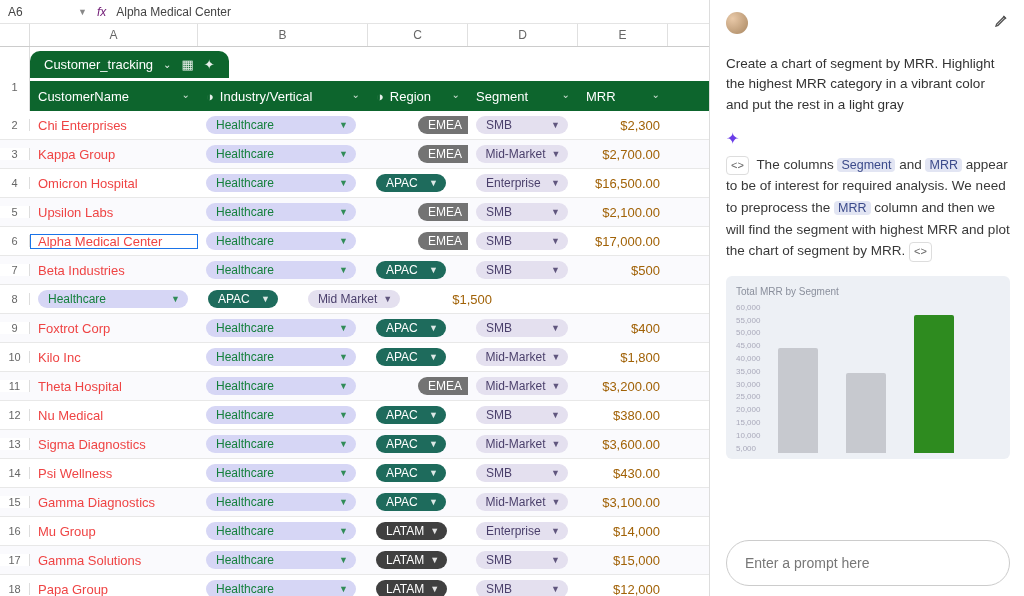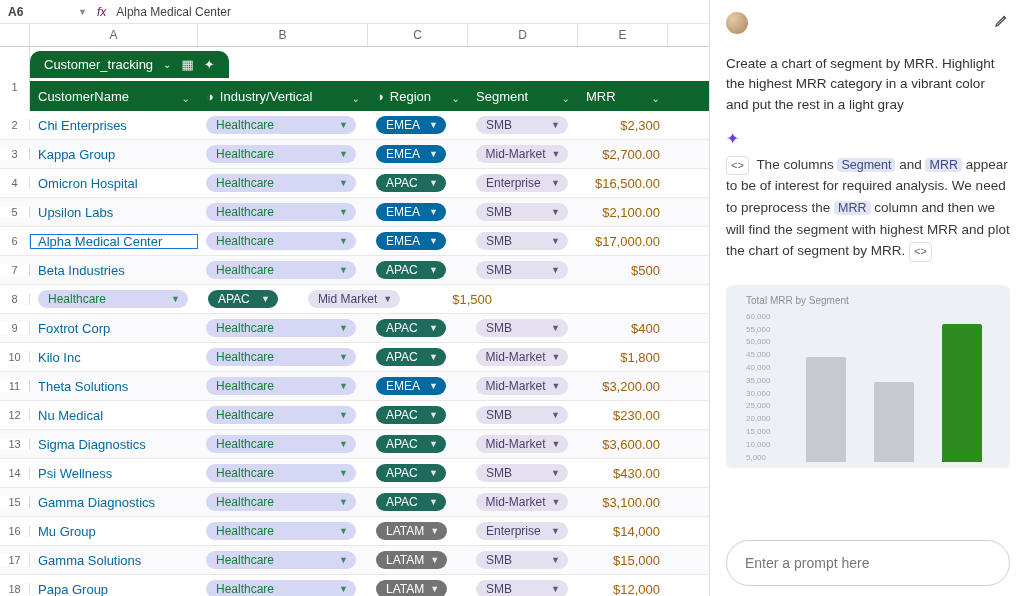--- a/index.html
+++ b/index.html
@@ -1,60 +1,60 @@
 <!DOCTYPE html>
 <html><head>
 <meta charset="utf-8">
 <style>
 * { margin:0; padding:0; box-sizing:border-box; font-family:Arial,Helvetica,sans-serif; }
 body { width:1024px; height:596px; background:#fff; display:flex; overflow:hidden; }
 .sheet { flex:1 1 710px; height:100%; display:flex; flex-direction:column; border-right:1px solid #ddd;}
 .fbar { height:24px; display:flex; align-items:center; gap:10px; padding:2px 8px; font-size:12px; color:#444; border-bottom:1px solid #e4e4e4; }
-.fbar .cellref { width:60px;font-weight:bold; }
+.fbar .cellref { width:60px; }
 .fbar .fx { font-style:italic; color:#701a75;}
 .fbar .fval { color:#444; }
 .colhdr { display:flex; border-bottom:1px solid #ccc; font-size:12px; color:#666; }
 .rowlabel { width:30px; border-right:1px solid #ddd; text-align:center; font-size:11px; color:#666; background:#fff;}
 .colA{width:168px;} .colB{width:170px;} .colC{width:100px;} .colD{width:110px;} .colE{width:90px;}
 .colcell { border-right:1px solid #e0e0e0; text-align:center; padding:4px 0;}
 .tabbar { display:flex; align-items:center; height:34px;}
 .tabbar .rowlabel{height:34px;}
 .tab { display:flex; align-items:center; gap:10px; background:#0d652d; color:#fff; padding:6px 14px 6px 14px; border-radius:10px 10px 0 0; font-size:13px; font-weight:500;}
 .tab .ic, .thead .ic { opacity:.9; }
 .gridwrap{flex:1;overflow:auto;}
 .thead { display:flex; background:#0d652d; color:#fff; font-size:13px; height:30px; align-items:center;}
 .thead .rowlabel{background:#fff;height:30px;}
-.th { display:flex; align-items:flex-end; gap:6px; padding:0 8px; position:relative;}
+.th { display:flex; align-items:flex-start; gap:6px; padding:0 8px; position:relative;}
 .th .dd { margin-left:auto; font-size:10px; opacity:.8;}
 .tr { display:flex; height:29px; align-items:center; border-bottom:1px solid #e8e8e8; font-size:13px;}
 .tr:nth-child(even){background:#fafafd;}
 .td { padding:0 8px; display:flex; align-items:center; overflow:hidden;white-space:nowrap;}
-.td.colA{color:#0369a1;}
+.td.colA{color:#ef4444;}
 .pill { display:inline-flex; align-items:center; gap:6px; border-radius:12px; padding:2px 8px 2px 10px; font-size:12px; color:#fff; min-width:70px;}
 .pill .car{font-size:9px;opacity:.85;margin-left:auto;}
 .pill-ind{background:#d6d6f5;color:#15803d;width:150px;}
 .pill-seg{background:#e4e0ef;color:#4a3f6b;width:92px;justify-content:center;}
-.pill-EMEA{background:#0369a1;}
+.pill-EMEA{background:#737373;margin-left:42px;}
 .pill-APAC{background:#1e6b5c;}
-.pill-LATAM{background:#737373;}
+.pill-LATAM{background:#404040;}
 .td.colE{justify-content:flex-end;color:#a16207;}
 .selrow .td.colA{outline:1.5px solid #1a73e8;outline-offset:-1px;background:#fff;}
 
 .panel{width:314px;flex:0 0 314px;padding:12px 14px 10px 16px;display:flex;flex-direction:column;font-size:13.5px;color:#333;}
 .panel .top{display:flex;align-items:flex-start;gap:10px;}
 .avatar{width:22px;height:22px;border-radius:50%;background:radial-gradient(circle at 30% 30%,#e9c9a8,#a88660);}
 .pencil{margin-left:auto;color:#555;}
 .prompt{line-height:1.5;margin:20px 0 14px 0;}
 .spark{color:#6a3de8;font-size:16px;margin-bottom:6px;}
 .resp{line-height:1.6;color:#383838;}
 .tag{background:#e2e5f3;color:#3b4a8a;border-radius:4px;padding:0 4px;font-size:12.5px;}
 .code{display:inline-block;border:1px solid #ddd;border-radius:4px;padding:0 4px;font-size:11px;color:#666;margin-right:4px;}
-.chartbox{margin-top:23px;background:#edf0f5;border-radius:6px;padding:10px 10px 6px 20px;}
+.chartbox{margin-top:14px;background:#edf0f5;border-radius:6px;padding:10px 10px 6px 10px;}
 .chartbox .ct{font-size:10px;color:#8a8f9c;margin-bottom:6px;}
-.chart{display:flex;align-items:flex-end;height:150px;gap:28px;padding-left:42px;position:relative;justify-content:center;}
+.chart{display:flex;align-items:flex-end;height:150px;gap:28px;padding-left:42px;position:relative;}
 .bar{width:40px;border-radius:2px 2px 0 0;}
 .ylabs{position:absolute;left:0;top:0;height:100%;display:flex;flex-direction:column;justify-content:space-between;font-size:8px;color:#aab;}
 .inputbar{margin-top:auto;padding-top:12px;}
 .inputpill{border:1px solid #ccc;border-radius:26px;padding:14px 18px;color:#777;font-size:14px;}
 svg{display:block;}
 </style>
 </head>
 <body>
 
 <div class="sheet">
@@ -231,21 +231,21 @@
         <div class="td colC">
           <span class="pill pill-APAC">APAC<span class="car">▼</span></span>
         </div>
         <div class="td colD">
           <span class="pill pill-seg">Mid-Market<span class="car">▼</span></span>
         </div>
         <div class="td colE">$1,800</div>
       </div>
       <div class="tr">
         <div class="rowlabel">11</div>
-        <div class="td colA">Theta Solutions</div>
+        <div class="td colA">Theta Hospital</div>
         <div class="td colB">
           <span class="pill pill-ind">Healthcare<span class="car">▼</span></span>
         </div>
         <div class="td colC">
           <span class="pill pill-EMEA">EMEA<span class="car">▼</span></span>
         </div>
         <div class="td colD">
           <span class="pill pill-seg">Mid-Market<span class="car">▼</span></span>
         </div>
         <div class="td colE">$3,200.00</div>
@@ -255,21 +255,21 @@
         <div class="td colA">Nu Medical</div>
         <div class="td colB">
           <span class="pill pill-ind">Healthcare<span class="car">▼</span></span>
         </div>
         <div class="td colC">
           <span class="pill pill-APAC">APAC<span class="car">▼</span></span>
         </div>
         <div class="td colD">
           <span class="pill pill-seg">SMB<span class="car">▼</span></span>
         </div>
-        <div class="td colE">$230.00</div>
+        <div class="td colE">$380.00</div>
       </div>
       <div class="tr">
         <div class="rowlabel">13</div>
         <div class="td colA">Sigma Diagnostics</div>
         <div class="td colB">
           <span class="pill pill-ind">Healthcare<span class="car">▼</span></span>
         </div>
         <div class="td colC">
           <span class="pill pill-APAC">APAC<span class="car">▼</span></span>
         </div>

